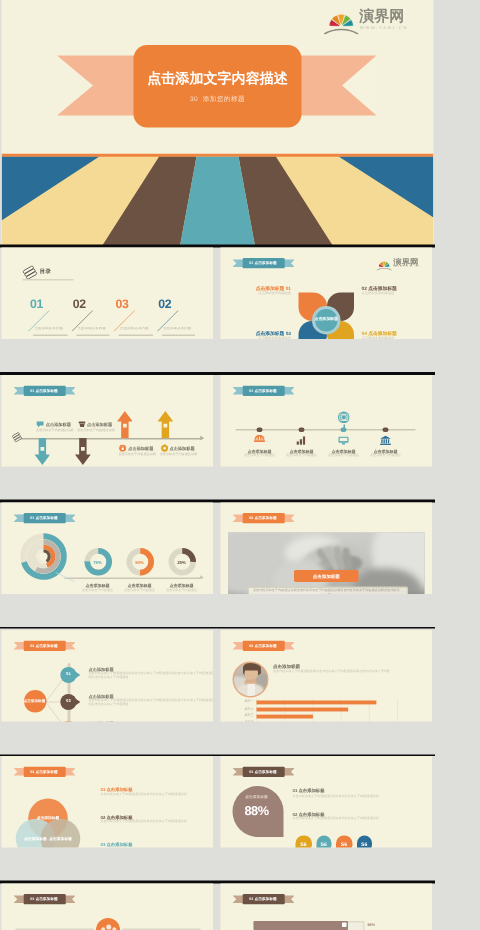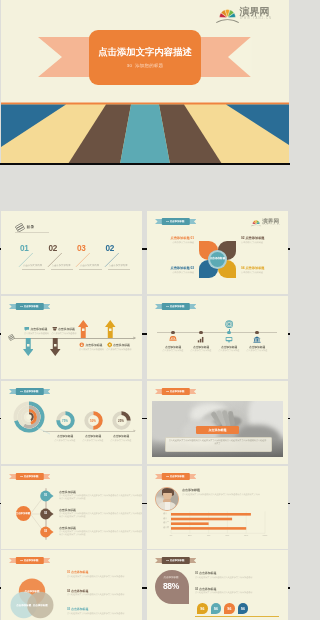--- a/index.html
+++ b/index.html
@@ -10,21 +10,21 @@
   .sep{position:absolute;left:0;width:290px;height:1.6px;background:#0c0c0c;}
 
   
   #cover{position:absolute;left:1px;top:0;width:288px;height:164px;background:#f4f2dd;overflow:hidden;}
   #ribbonsvg{position:absolute;left:0;top:0;width:288px;height:164px;}
   #road{position:absolute;left:0;top:0;width:288px;height:164px;}
   #logo{position:absolute;left:215px;top:1.5px;width:23px;height:21px;}
   #logotext{position:absolute;left:238.5px;top:7px;color:#8b8a7c;font-size:10px;font-weight:bold;letter-spacing:0px;line-height:1;}
 
   
-  .slide{position:absolute;width:141px;height:83px;background:#f5f3de;overflow:hidden;margin-top:46px;}
+  .slide{position:absolute;width:141px;height:61px;background:#f5f3de;overflow:hidden;}
   .sep{position:absolute;left:0;width:290px;height:1.7px;background:#0b0b0b;}
   .ribsvg{position:absolute;left:4px;top:6px;width:56px;height:12px;}
   .ribtxt{position:absolute;display:flex;align-items:center;
           justify-content:center;color:#fff;font-size:2.45px;font-weight:bold;letter-spacing:.02px;
           white-space:nowrap;overflow:hidden;}
   #logosub{position:absolute;left:239px;top:18.3px;color:#bcbbab;font-size:2.7px;letter-spacing:1.15px;line-height:1;}
   #titlebox{position:absolute;left:88px;top:30px;width:112px;height:55px;background:#ed8137;
     border-radius:9px;display:flex;flex-direction:column;align-items:center;justify-content:center;}
   #maintitle{color:#fff;font-size:9.4px;font-weight:bold;letter-spacing:0px;line-height:1;white-space:nowrap;}
   #subtitle{margin-top:7px;color:#fdddc7;font-size:4.4px;letter-spacing:.3px;display:flex;align-items:center;gap:3px;}

